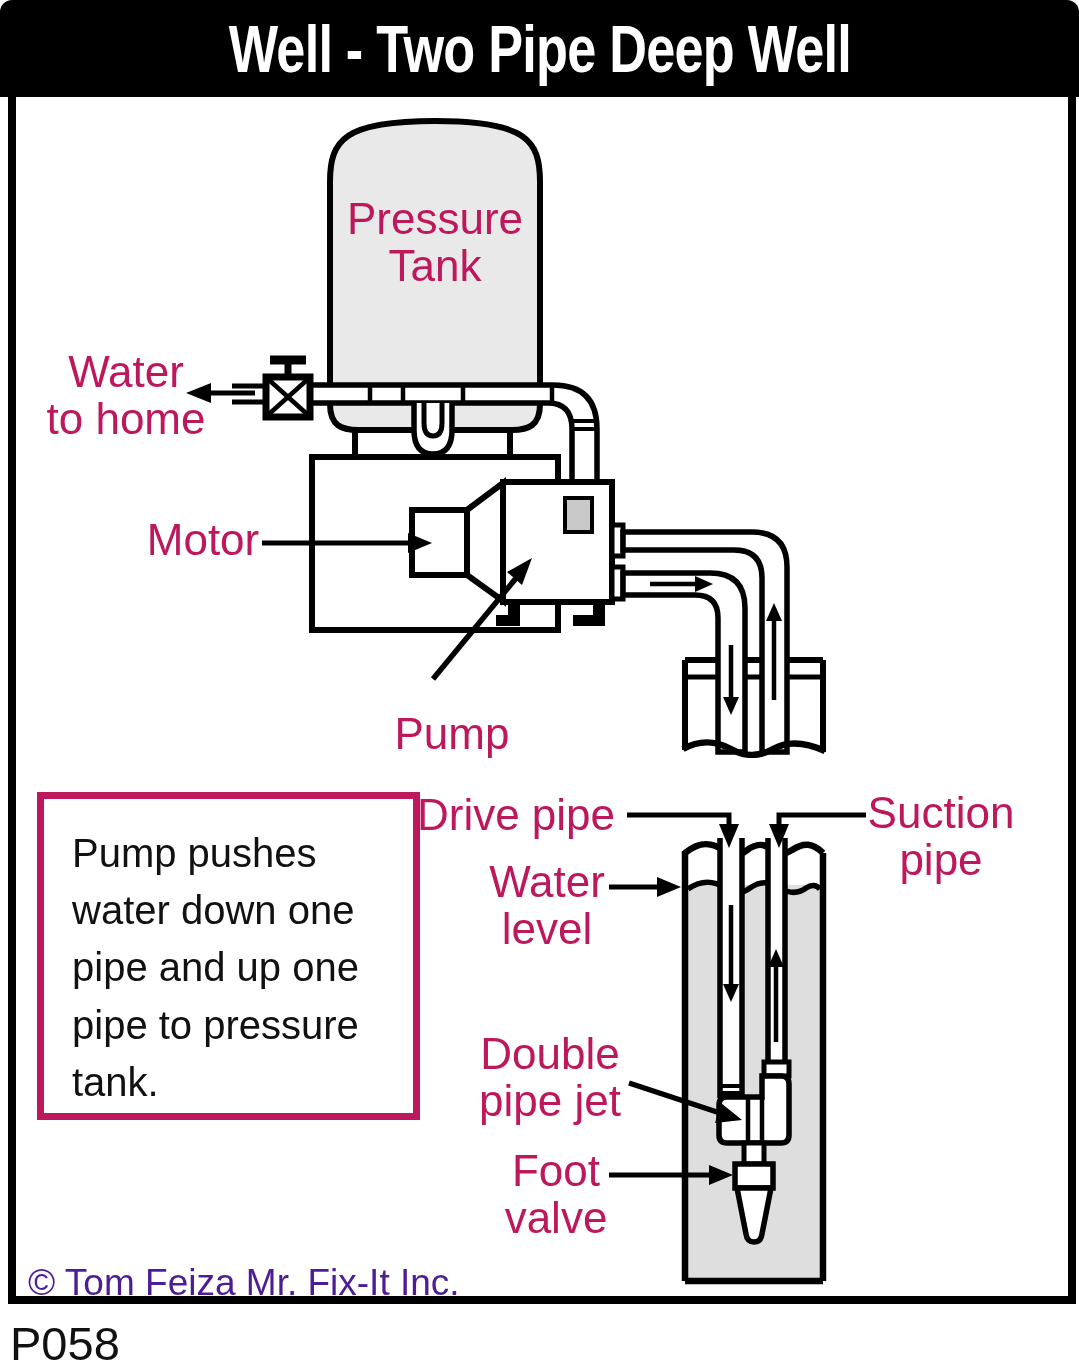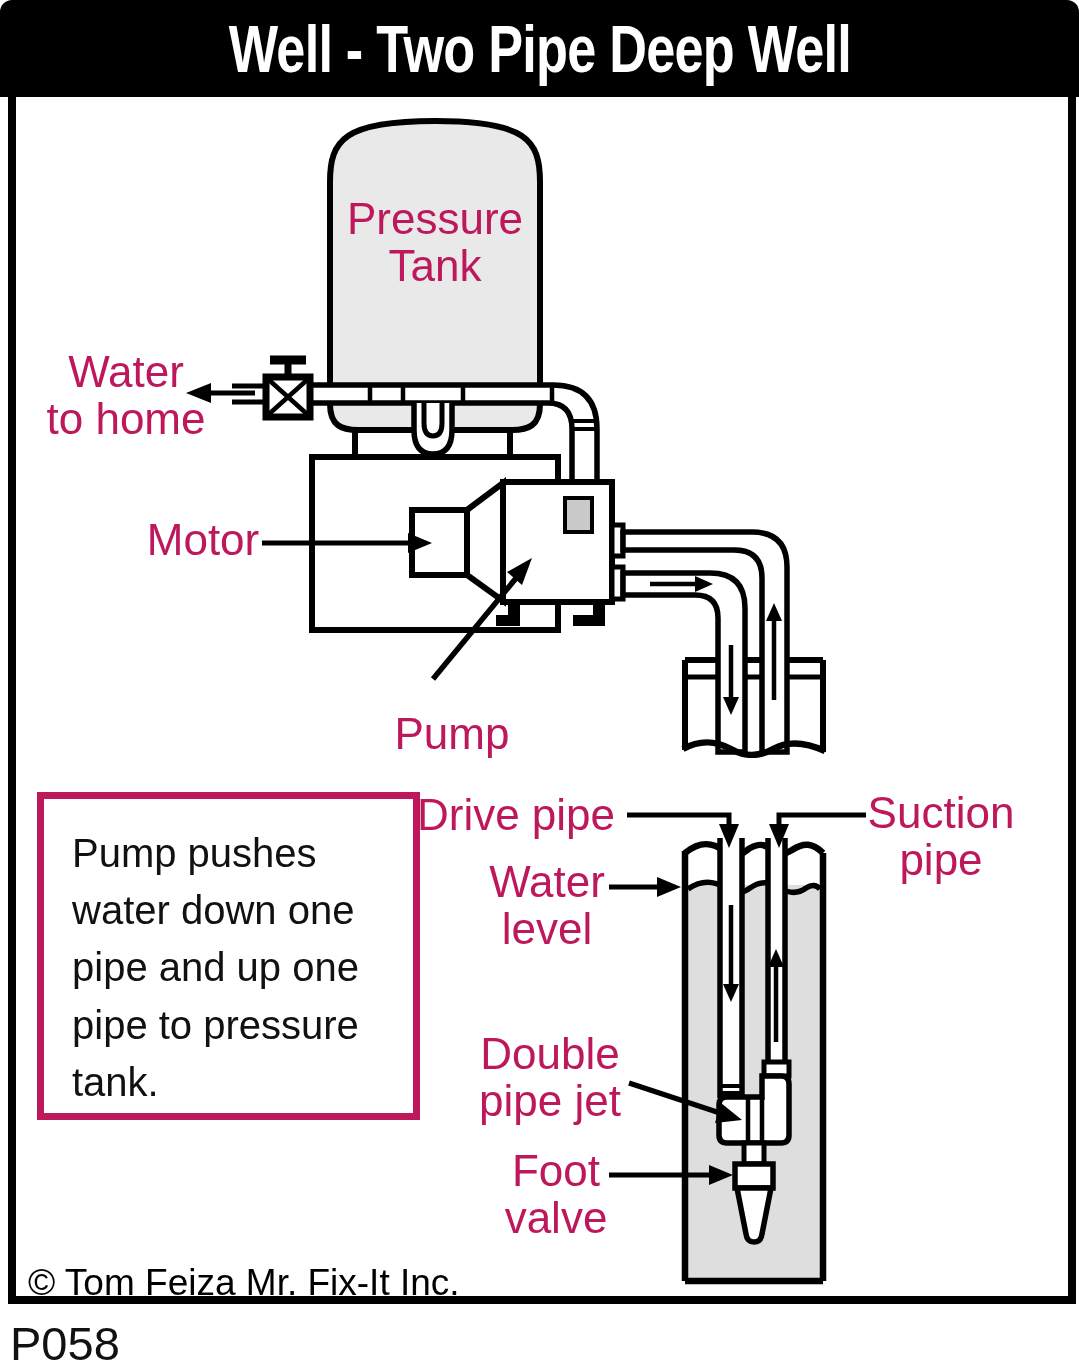--- a/index.html
+++ b/index.html
@@ -11,21 +11,21 @@
                 transform:scaleX(0.78);white-space:nowrap;}
   #main-box{position:absolute;left:8px;top:97px;width:1052px;height:1199px;background:#fff;
             border:8px solid #000;border-top:none;}
   svg{position:absolute;left:0;top:0;}
   .label{position:absolute;transform:translate(-50%,-50%);text-align:center;
          font-size:44px;line-height:1.06;white-space:pre-line;color:#be185d;}
   #caption-box{position:absolute;left:37px;top:792px;width:383px;height:328px;
                border:7px solid #be185d;box-sizing:border-box;background:#fff;}
   #caption-box .c{position:absolute;left:28px;top:26px;font-size:40px;line-height:1.43;
                   white-space:pre-line;color:#111;}
-  #copyright{position:absolute;left:28px;top:1262px;font-size:37px;color:#000000;}
+  #copyright{position:absolute;left:28px;top:1262px;font-size:37px;color:#4c1d95;}
   #figure-code{position:absolute;left:10px;top:1316px;font-size:47px;color:#111;}
 </style>
 </head>
 <body>
 
 <div id="page">
 
   <div id="title-bar">
     <div class="t">Well - Two Pipe Deep Well</div>
   </div>

